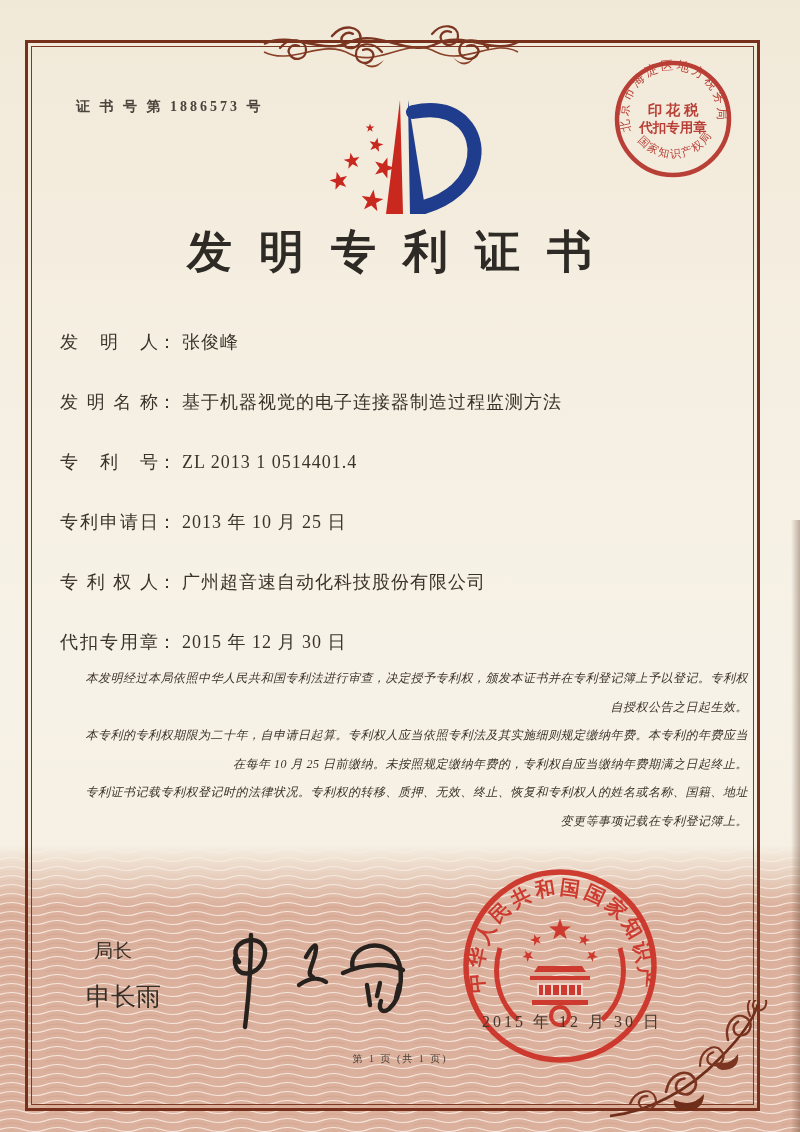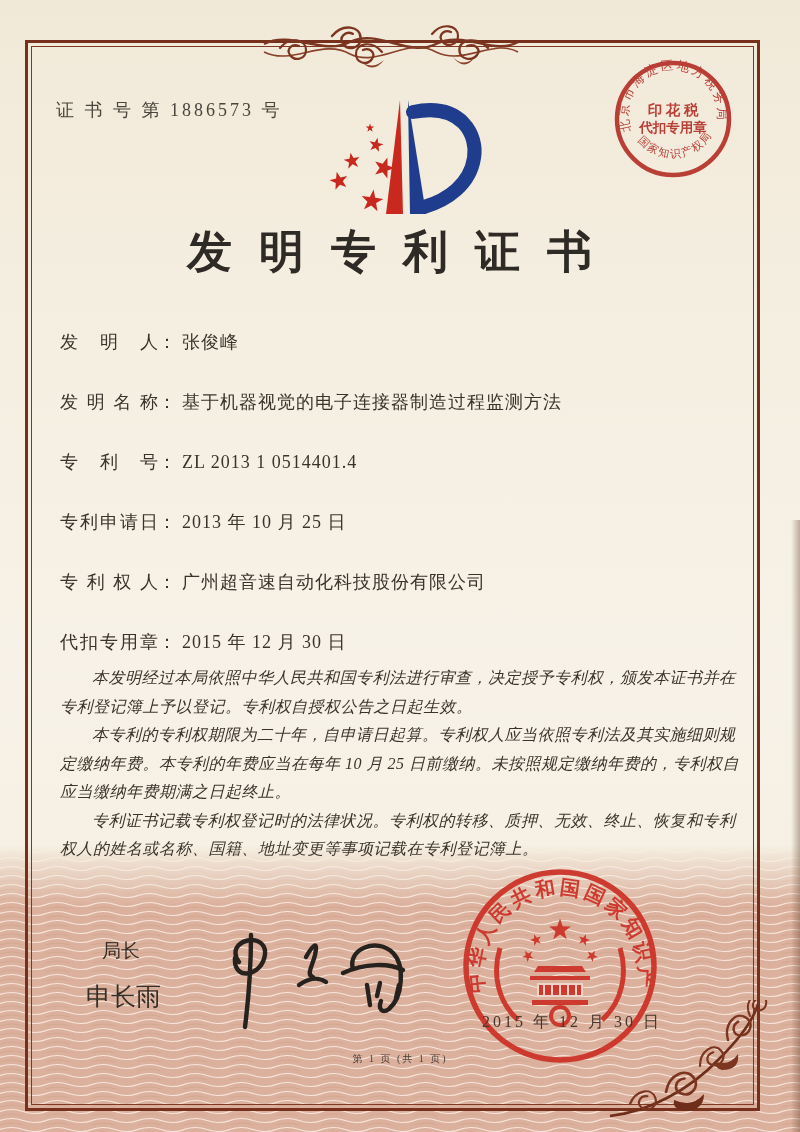--- a/index.html
+++ b/index.html
@@ -13,37 +13,37 @@
   
   .frame{position:absolute;left:25px;top:40px;width:729px;height:1065px;
     border:3px solid #76301c;z-index:2;pointer-events:none;}
   .frame-inner{position:absolute;inset:3px;border:1px solid #7e3a24;}
   
   .guilloche{position:absolute;left:0;top:846px;width:800px;height:286px;z-index:1;}
   .guilloche-fade{position:absolute;left:0;top:846px;width:800px;height:60px;z-index:1;
     background:linear-gradient(180deg,#f5efe2 0%,rgba(245,239,226,0) 100%);}
   .scan-edge{position:absolute;right:0;top:520px;width:9px;height:612px;z-index:6;
     background:linear-gradient(to right,rgba(92,60,38,0) 0%,rgba(92,60,38,.38) 100%);}
-  .cert-no{position:absolute;left:56px;top:98px;font-size:18px;letter-spacing:3px;
-    color:#4a443c;z-index:3;}
+  .cert-no{position:absolute;left:76px;top:98px;font-size:14px;letter-spacing:3px;
+    color:#4a443c;z-index:3;font-weight:bold;}
   .logo{position:absolute;left:312px;top:88px;z-index:3;}
   .tax-stamp{position:absolute;left:612px;top:58px;z-index:4;opacity:.93;}
   .title{position:absolute;left:25px;top:222px;width:729px;text-align:center;
     font-size:45px;font-weight:700;letter-spacing:27px;padding-left:27px;box-sizing:border-box;
     color:#2e2a25;z-index:3;}
   .fields{position:absolute;left:60px;top:330px;width:690px;z-index:3;}
   .frow{height:24px;margin-bottom:36px;font-size:18px;color:#3a332b;white-space:nowrap;}
   .flabel{display:inline-block;width:98px;text-align:justify;text-align-last:justify;
     vertical-align:top;}
   .fcolon{display:inline-block;margin:0 6px 0 0;}
   .fvalue{letter-spacing:1px;}
   .paras{position:absolute;left:60px;top:664px;width:688px;z-index:3;
-    font-size:16px;line-height:28.5px;color:#3b332a;letter-spacing:.5px;}
+    font-size:12px;line-height:28.5px;color:#3b332a;letter-spacing:.5px;text-align:right;}
   .paras p{margin:0;text-indent:2em;font-style:italic;}
-  .sig-title{position:absolute;left:102px;top:938px;font-size:19px;color:#352e27;z-index:3;}
+  .sig-title{position:absolute;left:94px;top:938px;font-size:19px;color:#352e27;z-index:3;}
   .sig-name{position:absolute;left:86px;top:980px;font-size:25px;color:#352e27;z-index:3;}
   .signature{position:absolute;left:196px;top:912px;z-index:3;}
   .seal{position:absolute;left:458px;top:864px;z-index:3;}
   .seal-date{position:absolute;left:482px;top:1012px;font-size:16px;letter-spacing:3px;
     color:#46362b;z-index:4;white-space:nowrap;}
   .footer{position:absolute;left:0;top:1052px;width:800px;text-align:center;
     font-size:10px;letter-spacing:2px;color:#4c4138;z-index:3;}
   .ornament-top{position:absolute;left:262px;top:22px;z-index:3;}
   .ornament-corner{position:absolute;left:604px;top:1000px;z-index:3;}
   svg{display:block;}

